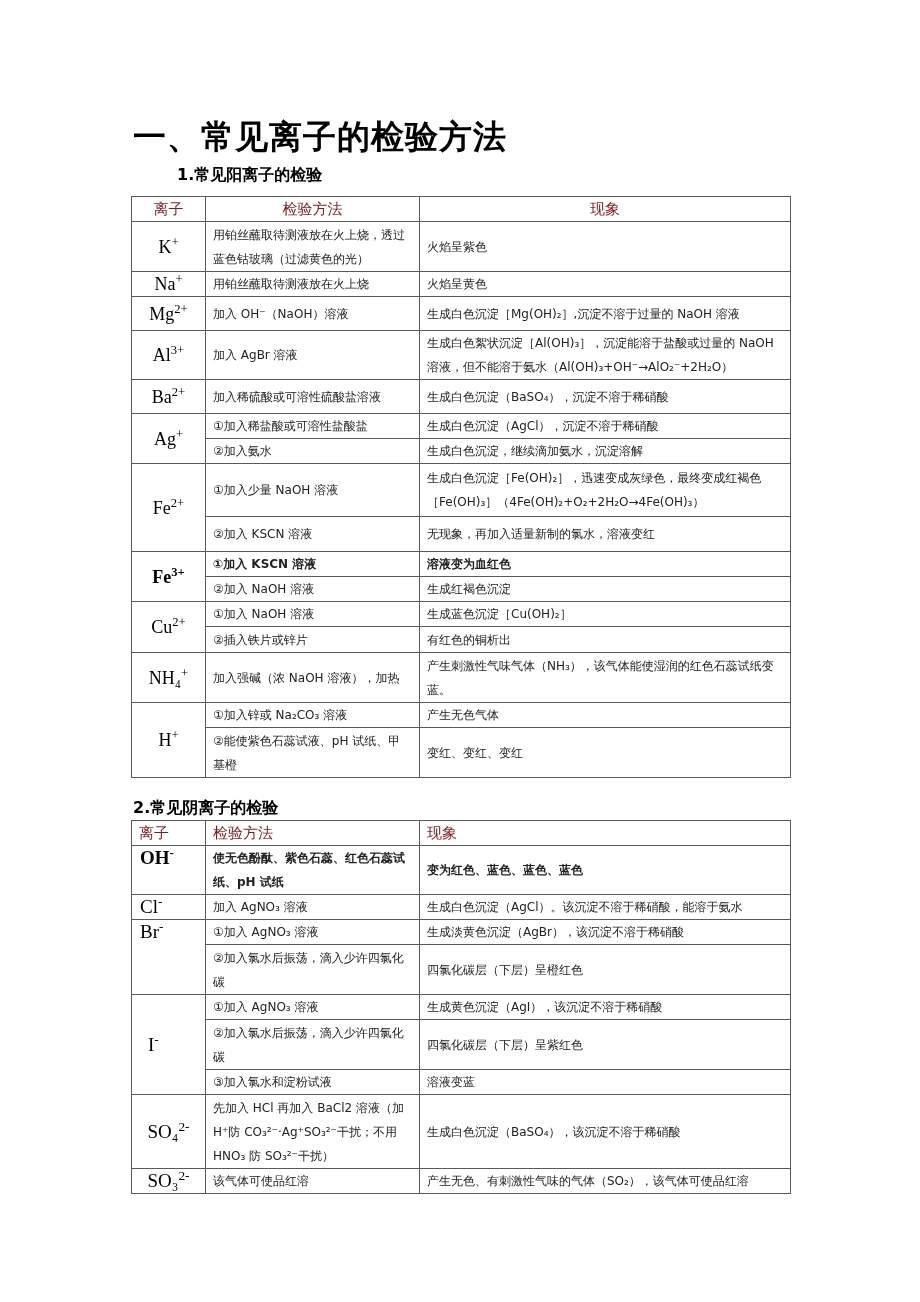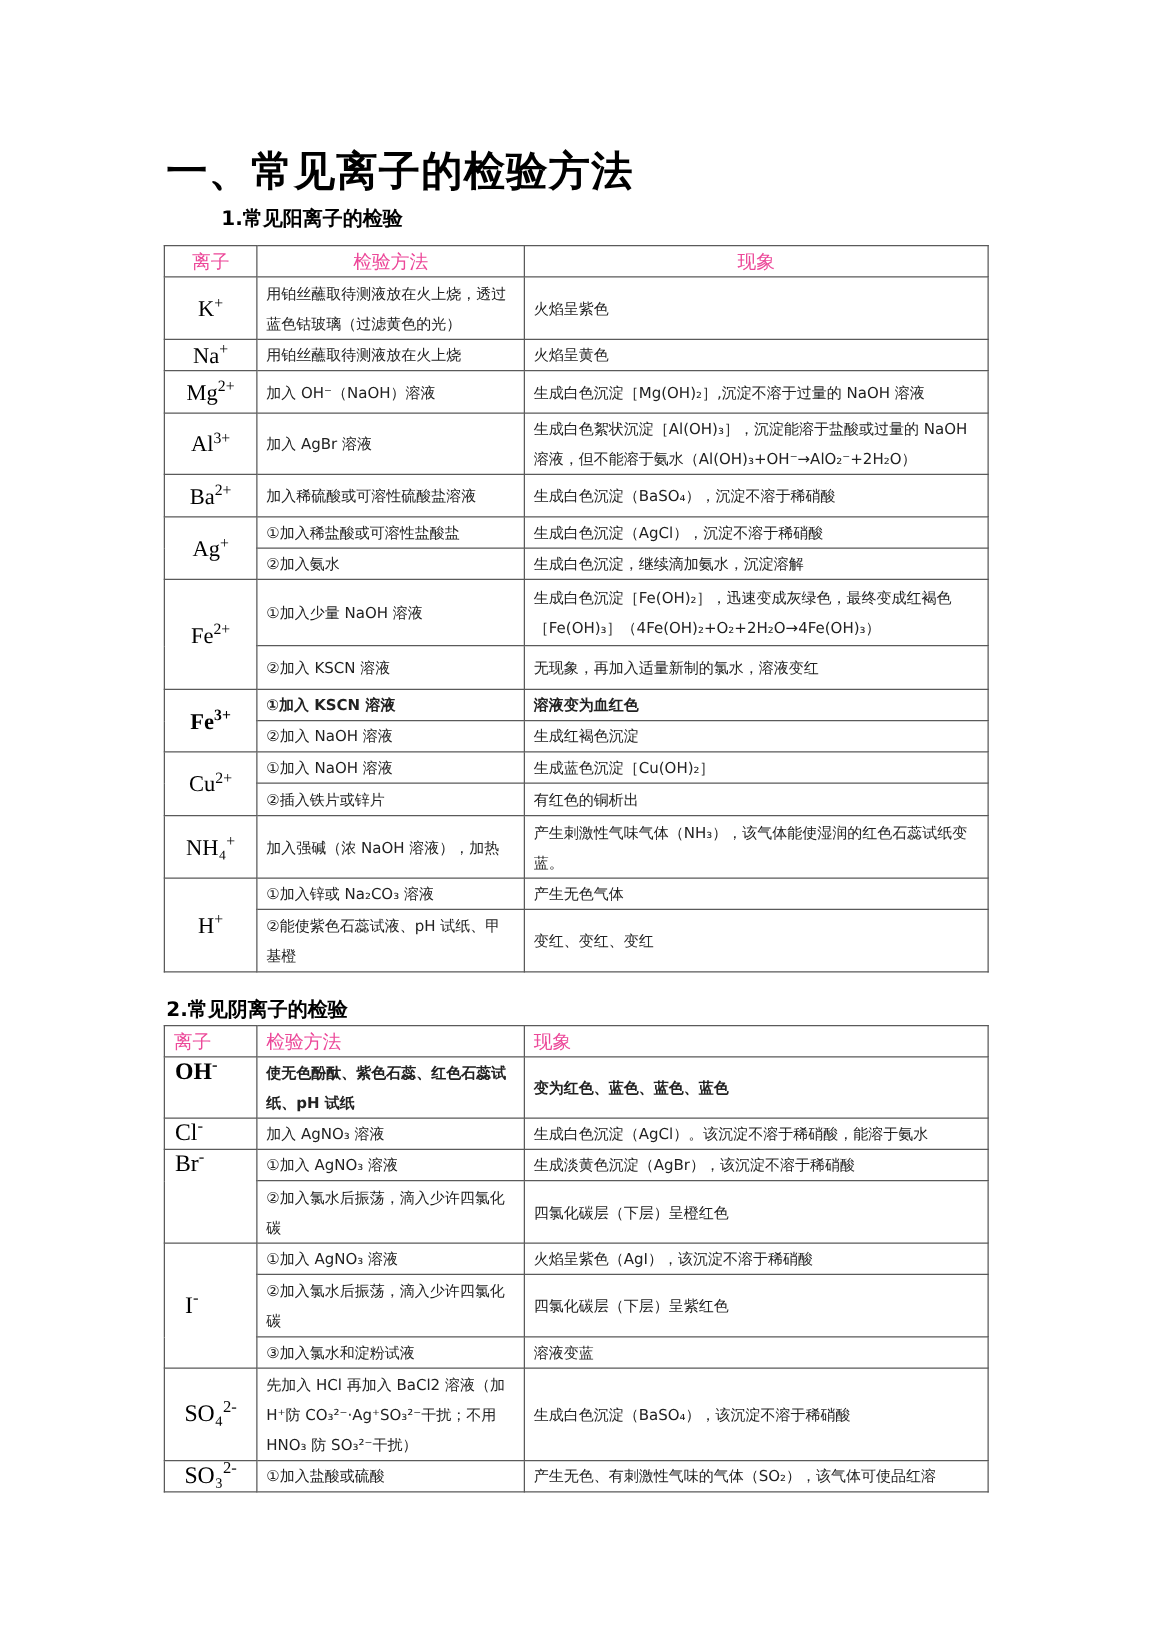--- a/index.html
+++ b/index.html
@@ -9,21 +9,21 @@
         font-family: "DejaVu Sans", sans-serif; line-height:50px; }
   .h2 { position:absolute; left:133px; font-size:16px; font-weight:bold; line-height:22px;
         font-family: "DejaVu Sans", sans-serif; }
   table { position:absolute; left:131px; border-collapse:collapse; table-layout:fixed; }
   td { border:1px solid #5a5a5a; font-size:12px; line-height:24px; padding:0 7px; vertical-align:middle;
        font-family: "DejaVu Sans", sans-serif; color:#222; }
   td.ion { font-family: "Liberation Serif", "DejaVu Serif", serif; font-size:18px; color:#000; text-align:center; padding:0; }
   .t2 td.ion { text-align:left; padding-left:8px; vertical-align:top; font-size:19px; }
   .t2 td.ion.mid { vertical-align:middle; }
   .t2 td.ion.ctr { text-align:center; padding-left:0; }
-  tr.hdr td { font-size:15px; color:#ec4899; }
+  tr.hdr td { font-size:15px; color:#7f1d1d; }
   .t1 tr.hdr td { text-align:center; }
   sup, sub { font-size:70%; line-height:0; }
 </style>
 </head>
 <body>
 
 <div class="h1">一、常见离子的检验方法</div>
 <div class="h2" style="top:164px;margin-left:44px;">1.常见阳离子的检验</div>
 
 <table class="t1" style="top:196px;">
@@ -145,34 +145,34 @@
     <td>①加入 AgNO₃ 溶液</td>
     <td>生成淡黄色沉淀（AgBr），该沉淀不溶于稀硝酸</td>
   </tr>
   <tr style="height:50px;">
     <td>②加入氯水后振荡，滴入少许四氯化碳</td>
     <td>四氯化碳层（下层）呈橙红色</td>
   </tr>
   <tr style="height:25px;">
     <td class="ion mid" rowspan="3" style="padding-left:16px;"><span>I</span><sup>-</sup></td>
     <td>①加入 AgNO₃ 溶液</td>
-    <td>火焰呈紫色（AgI），该沉淀不溶于稀硝酸</td>
+    <td>生成黄色沉淀（AgI），该沉淀不溶于稀硝酸</td>
   </tr>
   <tr style="height:50px;">
     <td>②加入氯水后振荡，滴入少许四氯化碳</td>
     <td>四氯化碳层（下层）呈紫红色</td>
   </tr>
   <tr style="height:24px;">
     <td>③加入氯水和淀粉试液</td>
     <td>溶液变蓝</td>
   </tr>
   <tr style="height:74px;">
     <td class="ion mid ctr"><span>SO₄</span><sup>2-</sup></td>
     <td>先加入 HCl 再加入 BaCl2 溶液（加 H⁺防 CO₃²⁻·Ag⁺SO₃²⁻干扰；不用 HNO₃ 防 SO₃²⁻干扰）</td>
     <td>生成白色沉淀（BaSO₄），该沉淀不溶于稀硝酸</td>
   </tr>
   <tr style="height:23px;">
     <td class="ion mid ctr"><span>SO₃</span><sup>2-</sup></td>
-    <td>①加入盐酸或硫酸</td>
+    <td>该气体可使品红溶</td>
     <td style="white-space:nowrap; overflow:hidden;">产生无色、有刺激性气味的气体（SO₂），该气体可使品红溶</td>
   </tr>
 </tbody>
   </table>
 
 </body></html>

